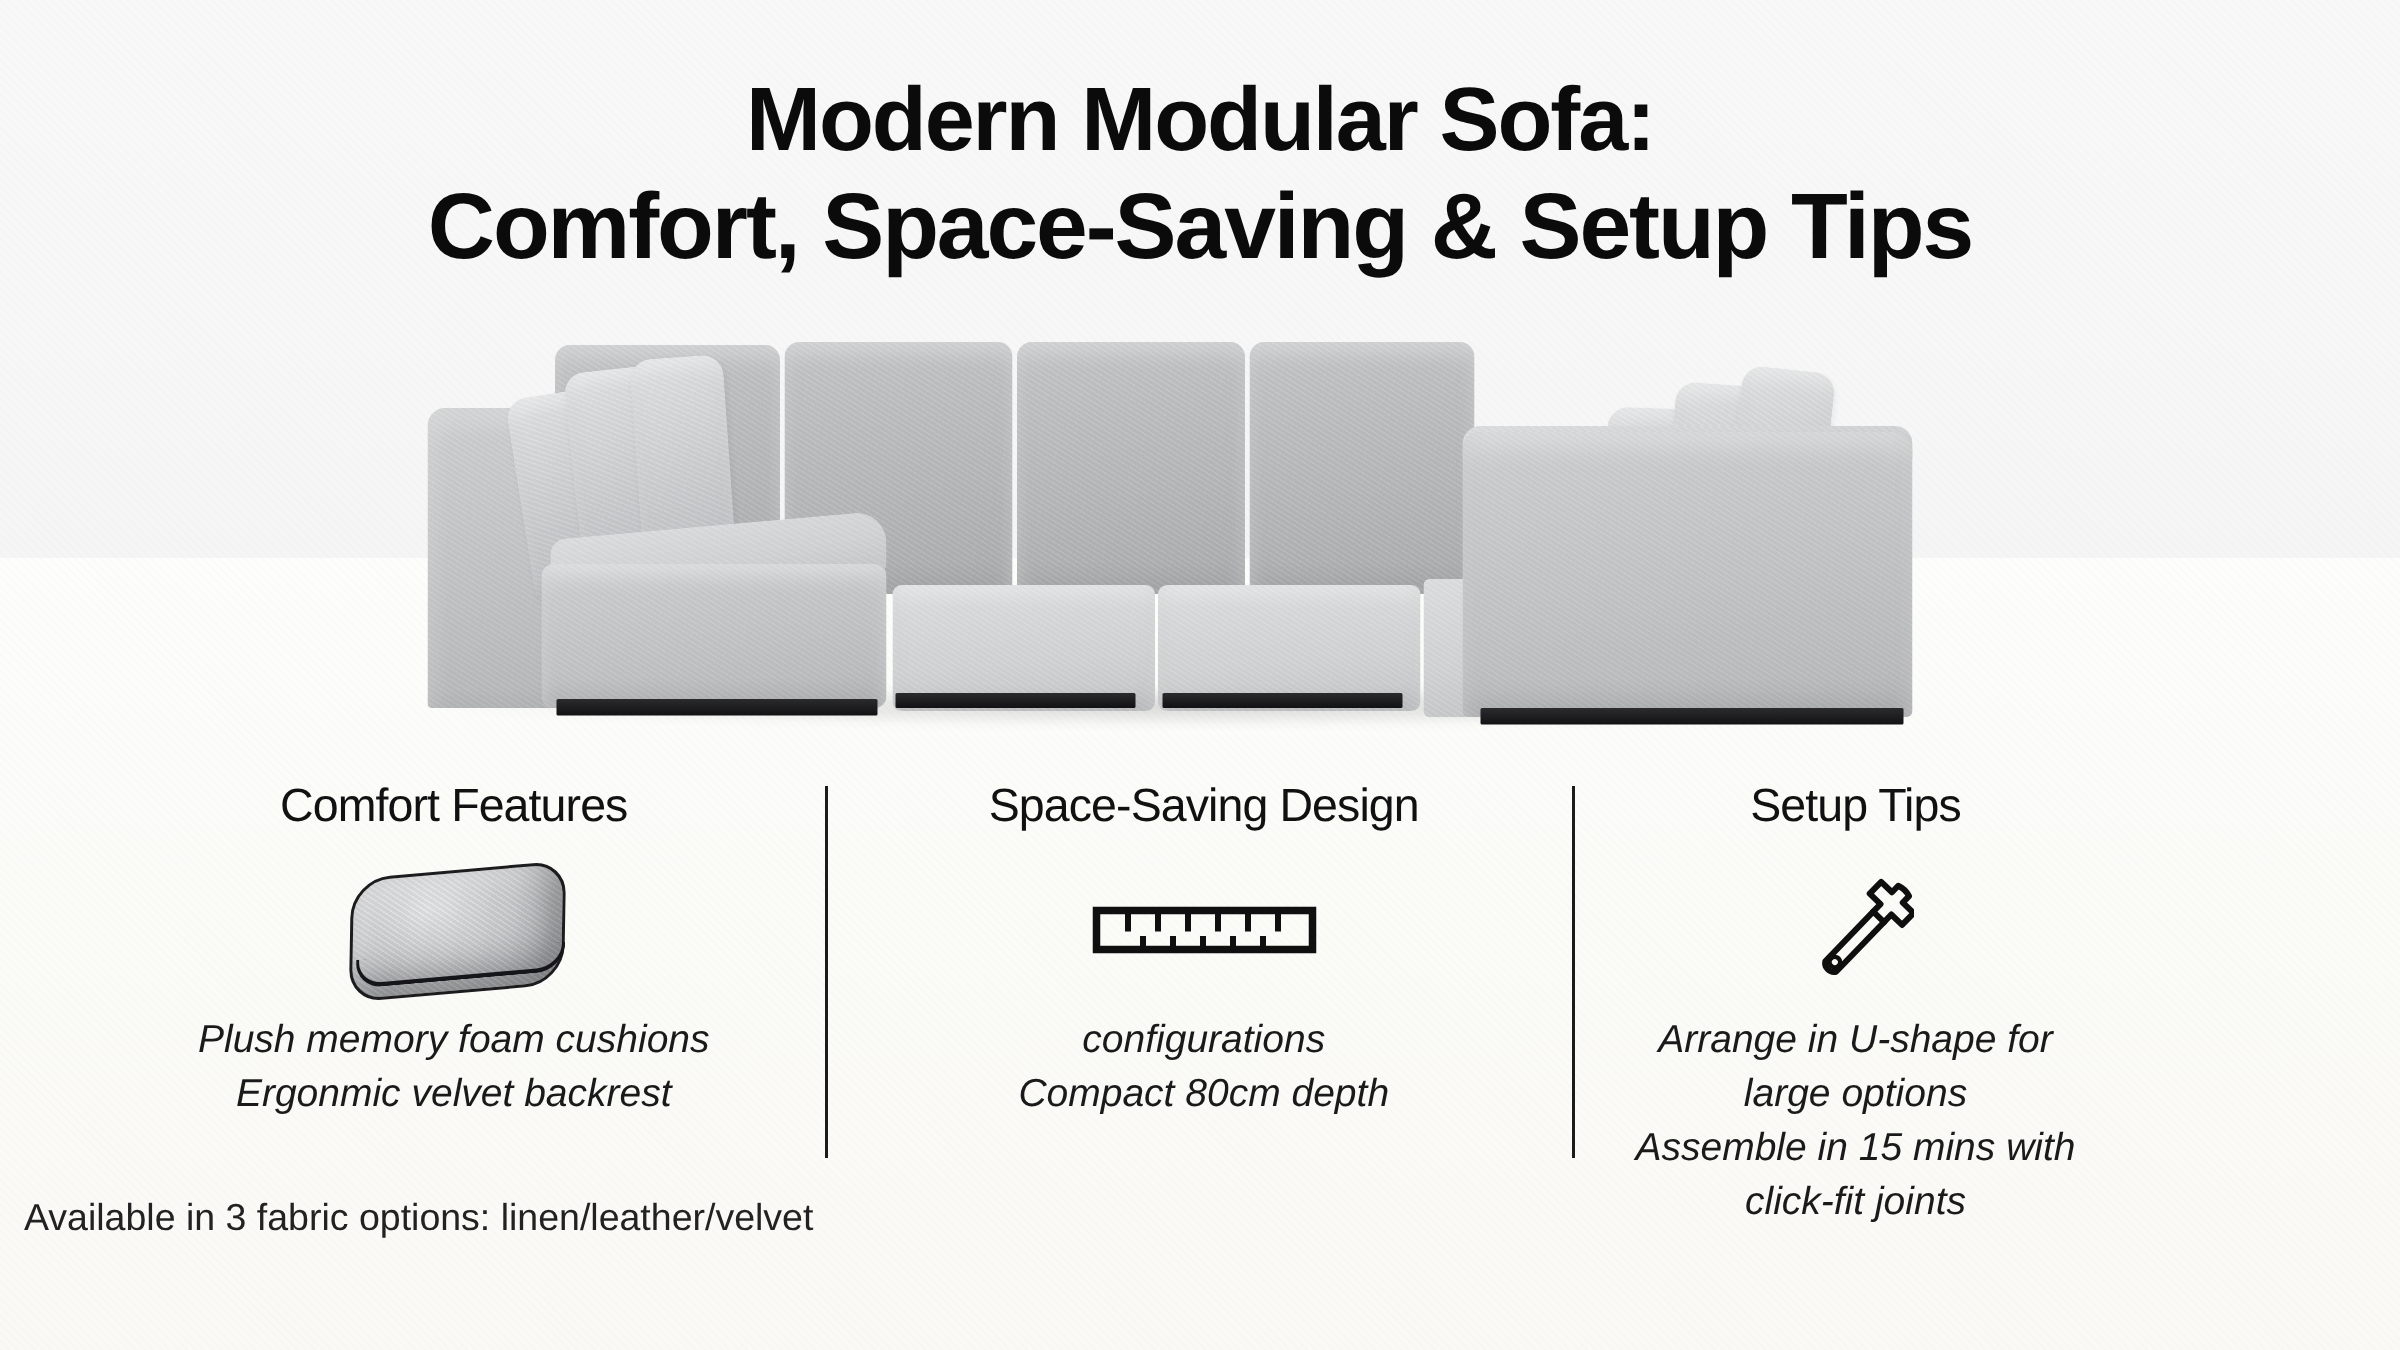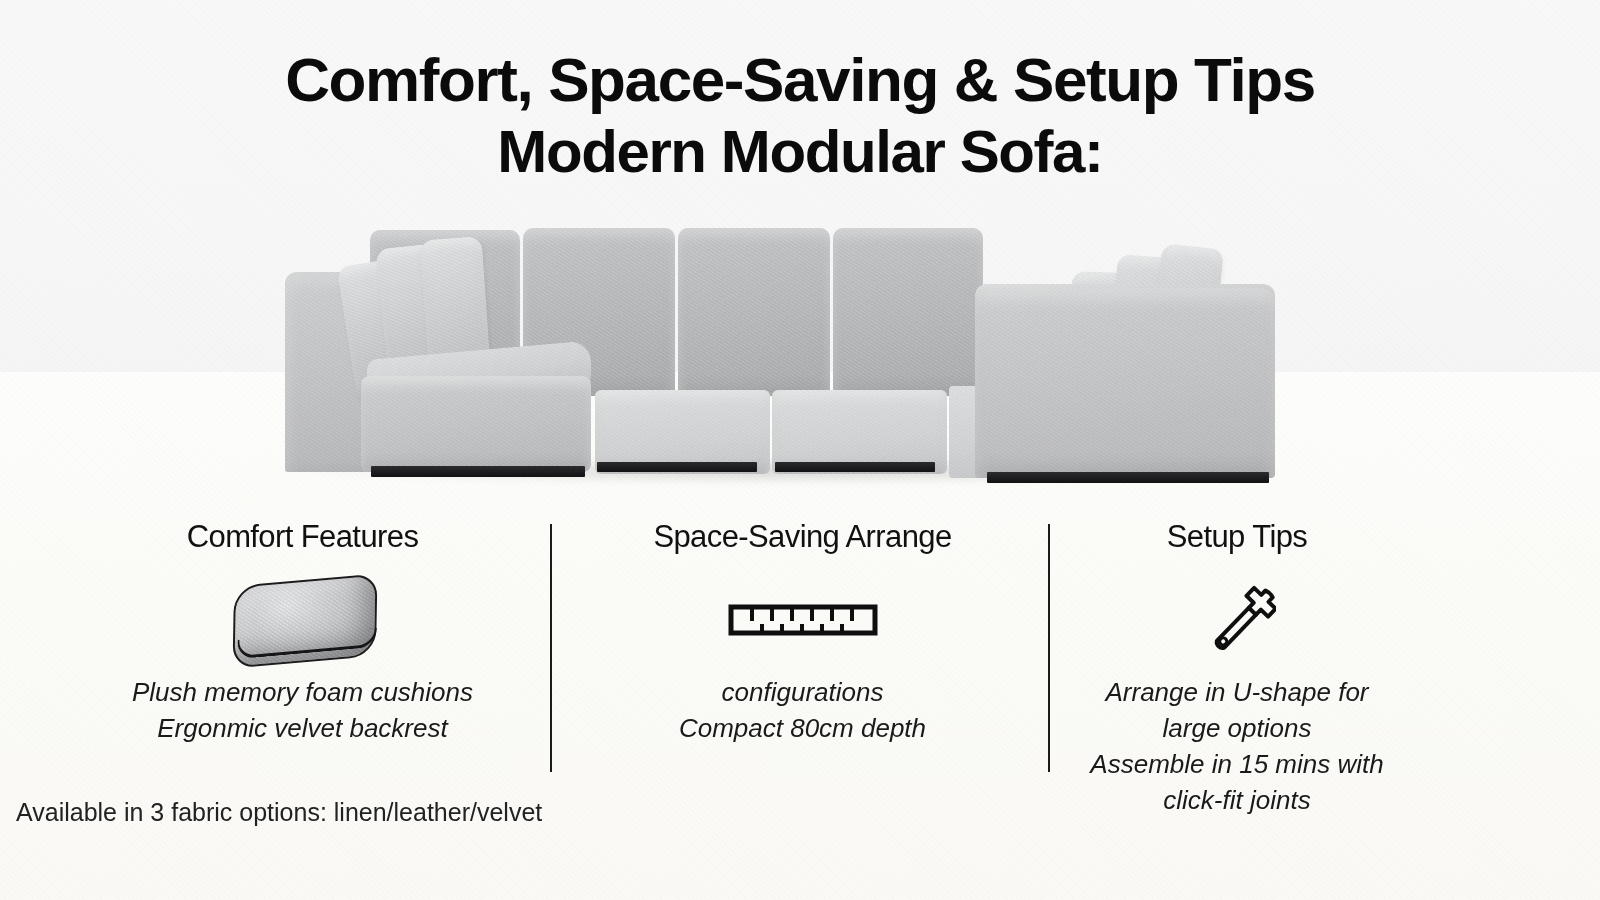--- a/index.html
+++ b/index.html
@@ -316,22 +316,22 @@
 </head>
 <body>
 
 <div class="canvas">
 
   <div class="bg-wall"></div>
   <div class="bg-floor"></div>
   <div class="bg-texture"></div>
 
   <div class="title-block">
+    <span class="title-line l1">Modern Modular Sofa:</span>
     <span class="title-line l2">Comfort, Space-Saving &amp; Setup Tips</span>
-    <span class="title-line l1">Modern Modular Sofa:</span>
   </div>
 
   <div class="sofa-stage">
     <div class="sofa-shadow"></div>
     <div class="sofa">
 
       <div class="fab fab-dark back-mod bm1"></div>
       <div class="fab fab-dark back-mod bm2"></div>
       <div class="fab fab-dark back-mod bm3"></div>
       <div class="fab fab-dark back-mod bm4"></div>
@@ -377,21 +377,21 @@
           <div class="cushion-seam"></div>
         </div>
       </div>
       <div class="col-lines">
         <span class="col-line">Plush memory foam cushions</span>
         <span class="col-line">Ergonmic velvet backrest</span>
       </div>
     </div>
 
     <div class="col col-2">
-      <div class="col-heading">Space-Saving Arrange</div>
+      <div class="col-heading">Space-Saving Design</div>
       <div class="icon-wrap">
         <svg class="ruler-icon" viewBox="0 0 150 36">
           <rect x="3" y="5" width="144" height="26" fill="none" stroke="#0f0f0f" stroke-width="5"></rect>
           <line x1="24" y1="5" x2="24" y2="19" stroke="#0f0f0f" stroke-width="4"></line>
           <line x1="44" y1="5" x2="44" y2="19" stroke="#0f0f0f" stroke-width="4"></line>
           <line x1="64" y1="5" x2="64" y2="19" stroke="#0f0f0f" stroke-width="4"></line>
           <line x1="84" y1="5" x2="84" y2="19" stroke="#0f0f0f" stroke-width="4"></line>
           <line x1="104" y1="5" x2="104" y2="19" stroke="#0f0f0f" stroke-width="4"></line>
           <line x1="124" y1="5" x2="124" y2="19" stroke="#0f0f0f" stroke-width="4"></line>
           <line x1="34" y1="31" x2="34" y2="22" stroke="#0f0f0f" stroke-width="4"></line>

